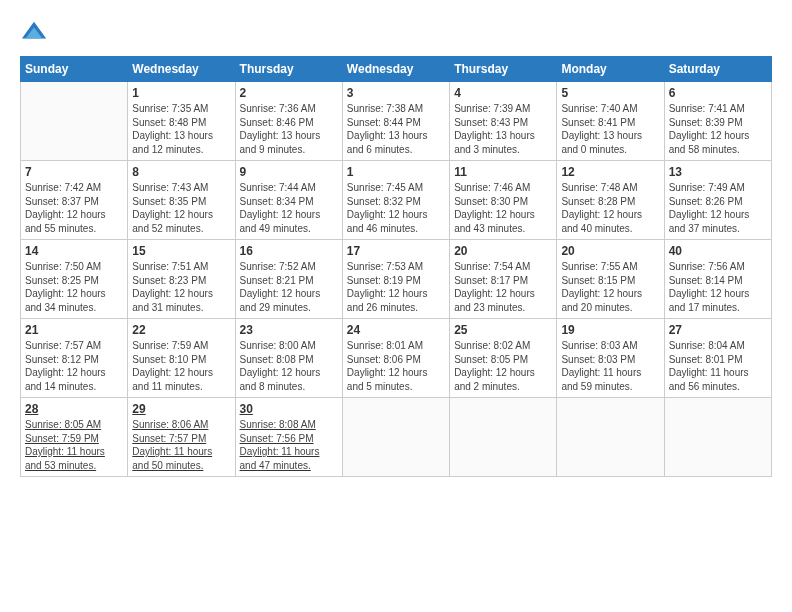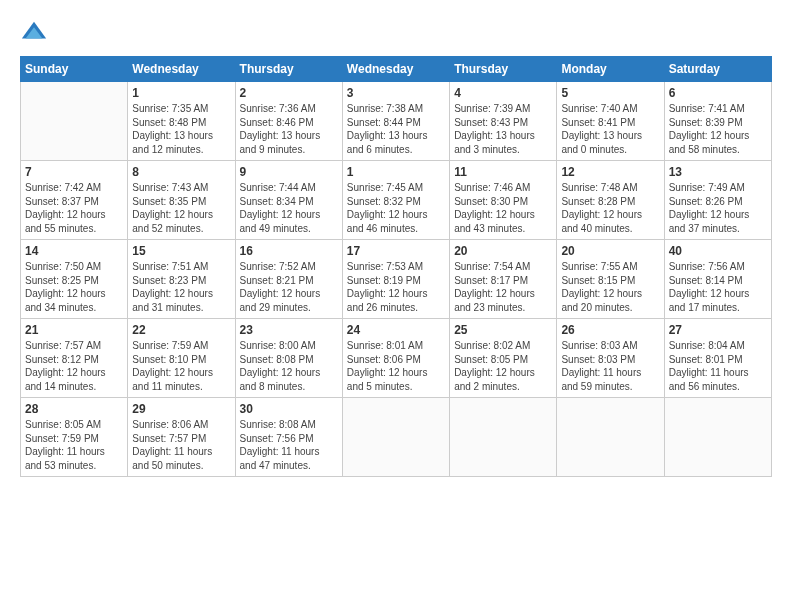--- a/index.html
+++ b/index.html
@@ -87,20 +87,21 @@
       display: block;
       margin-bottom: 2px;
     }
     tbody tr td .cell-text {
       font-size: 10px;
       line-height: 1.35;
       color: #444;
     }
     tbody tr:last-child td {
       height: 68px;
+      text-decoration: underline;
     }
     tbody tr td.empty {
       background: #fafafa;
     }
   </style>
 </head>
 <body>
 
 <div class="page">
   <div class="header">
@@ -235,21 +236,21 @@
           </td>
           <td>
             <span class="day-num">24</span>
             <div class="cell-text">Sunrise: 8:01 AM<br>Sunset: 8:06 PM<br>Daylight: 12 hours and 5 minutes.</div>
           </td>
           <td>
             <span class="day-num">25</span>
             <div class="cell-text">Sunrise: 8:02 AM<br>Sunset: 8:05 PM<br>Daylight: 12 hours and 2 minutes.</div>
           </td>
           <td>
-            <span class="day-num">26</span>
+            <span class="day-num">19</span>
             <div class="cell-text">Sunrise: 8:03 AM<br>Sunset: 8:03 PM<br>Daylight: 11 hours and 59 minutes.</div>
           </td>
           <td>
             <span class="day-num">27</span>
             <div class="cell-text">Sunrise: 8:04 AM<br>Sunset: 8:01 PM<br>Daylight: 11 hours and 56 minutes.</div>
           </td>
         </tr>
         <tr>
           <td>
             <span class="day-num">28</span>

